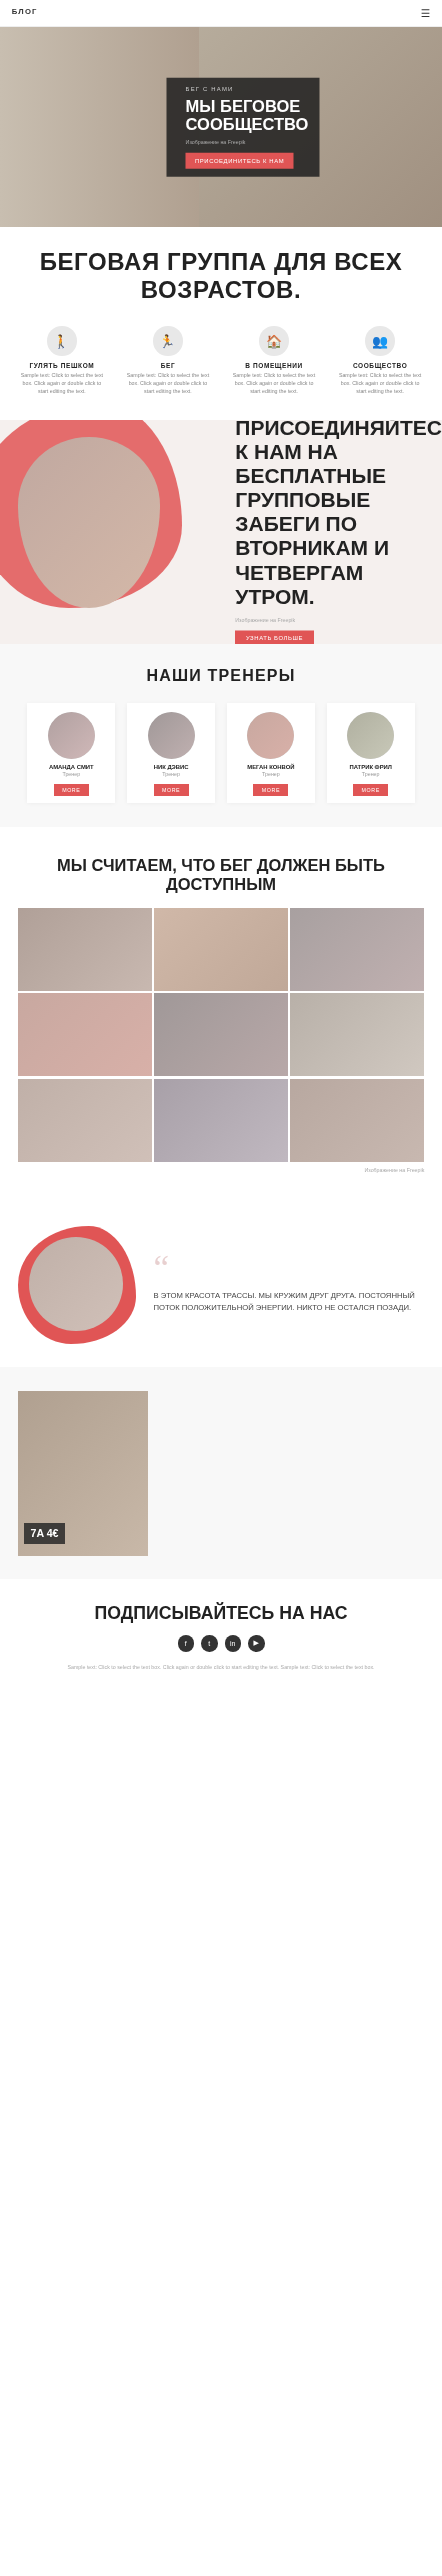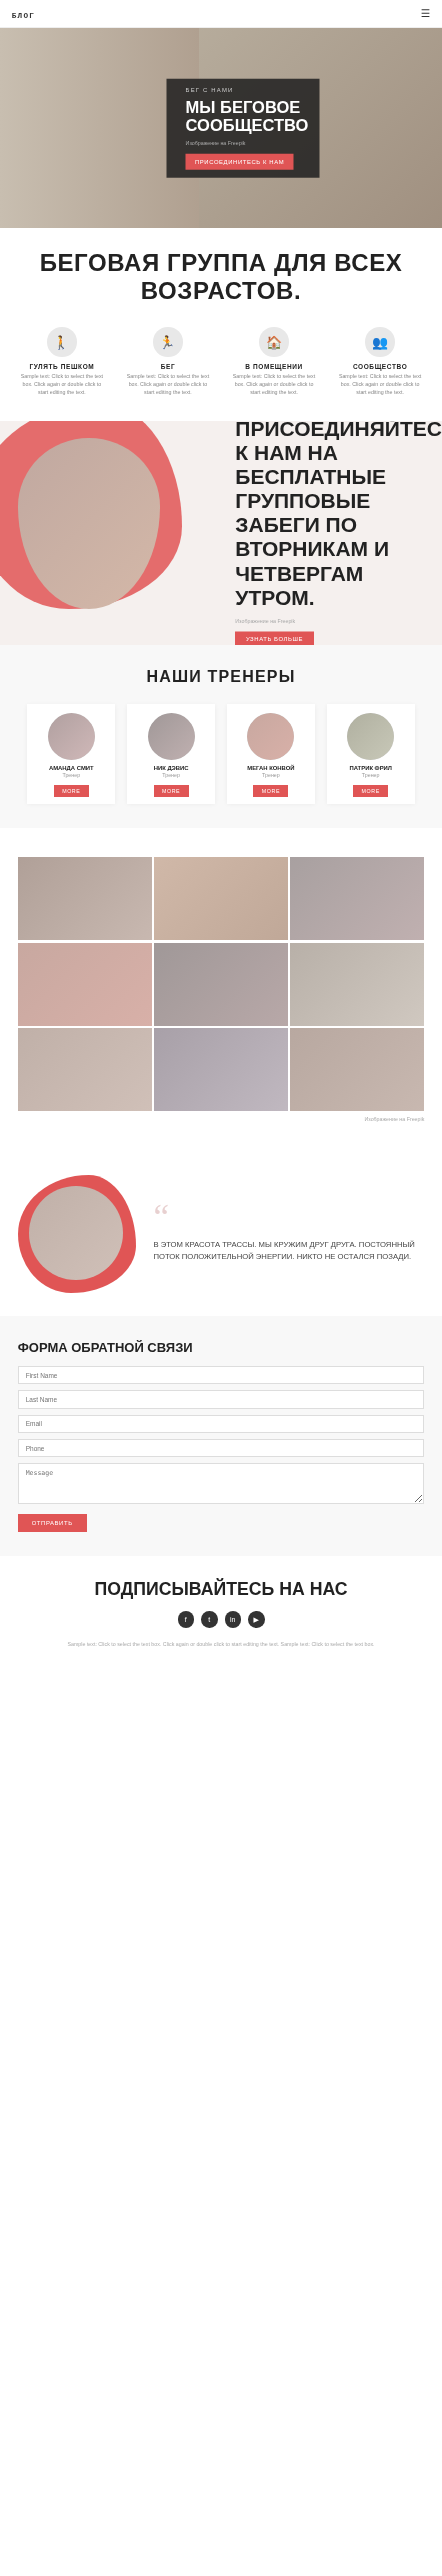--- a/index.html
+++ b/index.html
@@ -2,25 +2,24 @@
 <html style="font-size:9.4px"><head>
   <meta charset="utf-8">
   <style>
     * { margin: 0; padding: 0; box-sizing: border-box; }
     body { font-family: Arial, sans-serif; width: 442px; background: #fff; overflow-x: hidden; }
 
     
     .header {
       display: flex;
       justify-content: space-between;
-      align-items: flex-end;
+      align-items: flex-start;
       padding: 7px 11.8px;
       background: #fff;
       border-bottom: 0.6px solid #eee;
-      font-family: Liberation Mono, monospace;
     }
     .header-logo { font-size: 7.7px; font-weight: bold; letter-spacing: 1.2px; color: #333; }
     .header-menu { font-size: 10.6px; color: #333; cursor: pointer; }
 
     
     .hero {
       position: relative;
       width: 442px;
       height: 200px;
       overflow: hidden;
@@ -544,20 +543,21 @@
         <div class="trainer-avatar-inner" style="background:linear-gradient(135deg,#b0b0a0,#c8c8b8);"></div>
       </div>
       <div class="trainer-name">ПАТРИК ФРИЛ</div>
       <div class="trainer-role">Тренер</div>
       <button class="trainer-more-btn">MORE</button>
     </div>
   </div>
 </section>
 
 <section class="accessible-section">
+  <h2 class="accessible-title">МЫ СЧИТАЕМ, ЧТО БЕГ ДОЛЖЕН БЫТЬ ДОСТУПНЫМ</h2>
   <div class="photo-grid">
     <div class="photo-cell"></div>
     <div class="photo-cell"></div>
     <div class="photo-cell"></div>
     <div class="photo-cell"></div>
     <div class="photo-cell"></div>
     <div class="photo-cell"></div>
     <div class="photo-cell"></div>
     <div class="photo-cell"></div>
     <div class="photo-cell"></div>
@@ -570,38 +570,22 @@
     <div class="quote-blob-shape"></div>
     <div class="quote-img-circle"></div>
   </div>
   <div class="quote-text-block">
     <div class="quote-mark">“</div>
     <div class="quote-text">В ЭТОМ КРАСОТА ТРАССЫ. МЫ КРУЖИМ ДРУГ ДРУГА. ПОСТОЯННЫЙ ПОТОК ПОЛОЖИТЕЛЬНОЙ ЭНЕРГИИ. НИКТО НЕ ОСТАЛСЯ ПОЗАДИ.</div>
   </div>
 </section>
 
 <section class="feedback-section">
-  <div class="feedback-form-block">
-    <h2 class="feedback-form-title">ФОРМА ОБРАТНОЙ СВЯЗИ</h2>
-    <div class="form-group">
-      <input class="form-input" type="text" placeholder="First Name" style="">
-    </div>
-    <div class="form-group">
-      <input class="form-input" type="text" placeholder="Last Name" style="">
-    </div>
-    <div class="form-group">
-      <input class="form-input" type="email" placeholder="Email" style="">
-    </div>
-    <div class="form-group">
-      <input class="form-input" type="tel" placeholder="Phone" style="">
-    </div>
-    <div class="form-group">
-      <textarea class="form-textarea" placeholder="Message" style=""></textarea>
-    </div>
-    <button class="form-submit-btn">ОТПРАВИТЬ</button>
+  <div class="feedback-img">
+    <div class="feedback-img-badge">7A 4€</div>
   </div>
 </section>
 
 <footer class="footer-subscribe">
   <h2 class="footer-title">ПОДПИСЫВАЙТЕСЬ НА НАС</h2>
   <div class="footer-social">
     <div class="social-icon">f</div>
     <div class="social-icon">t</div>
     <div class="social-icon">in</div>
     <div class="social-icon">▶</div>

